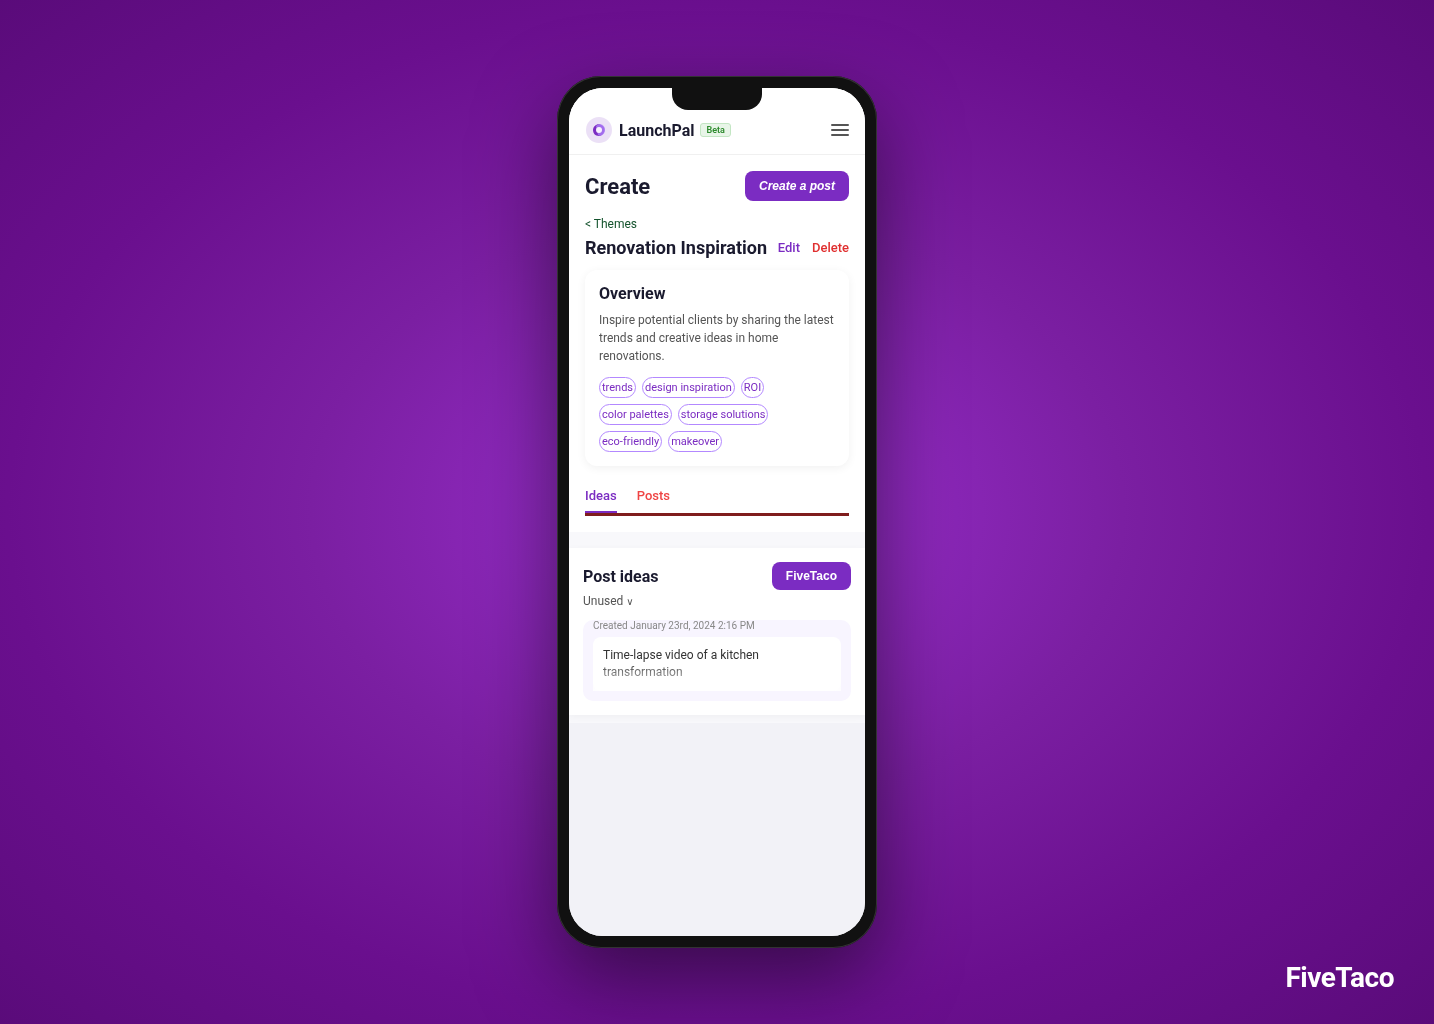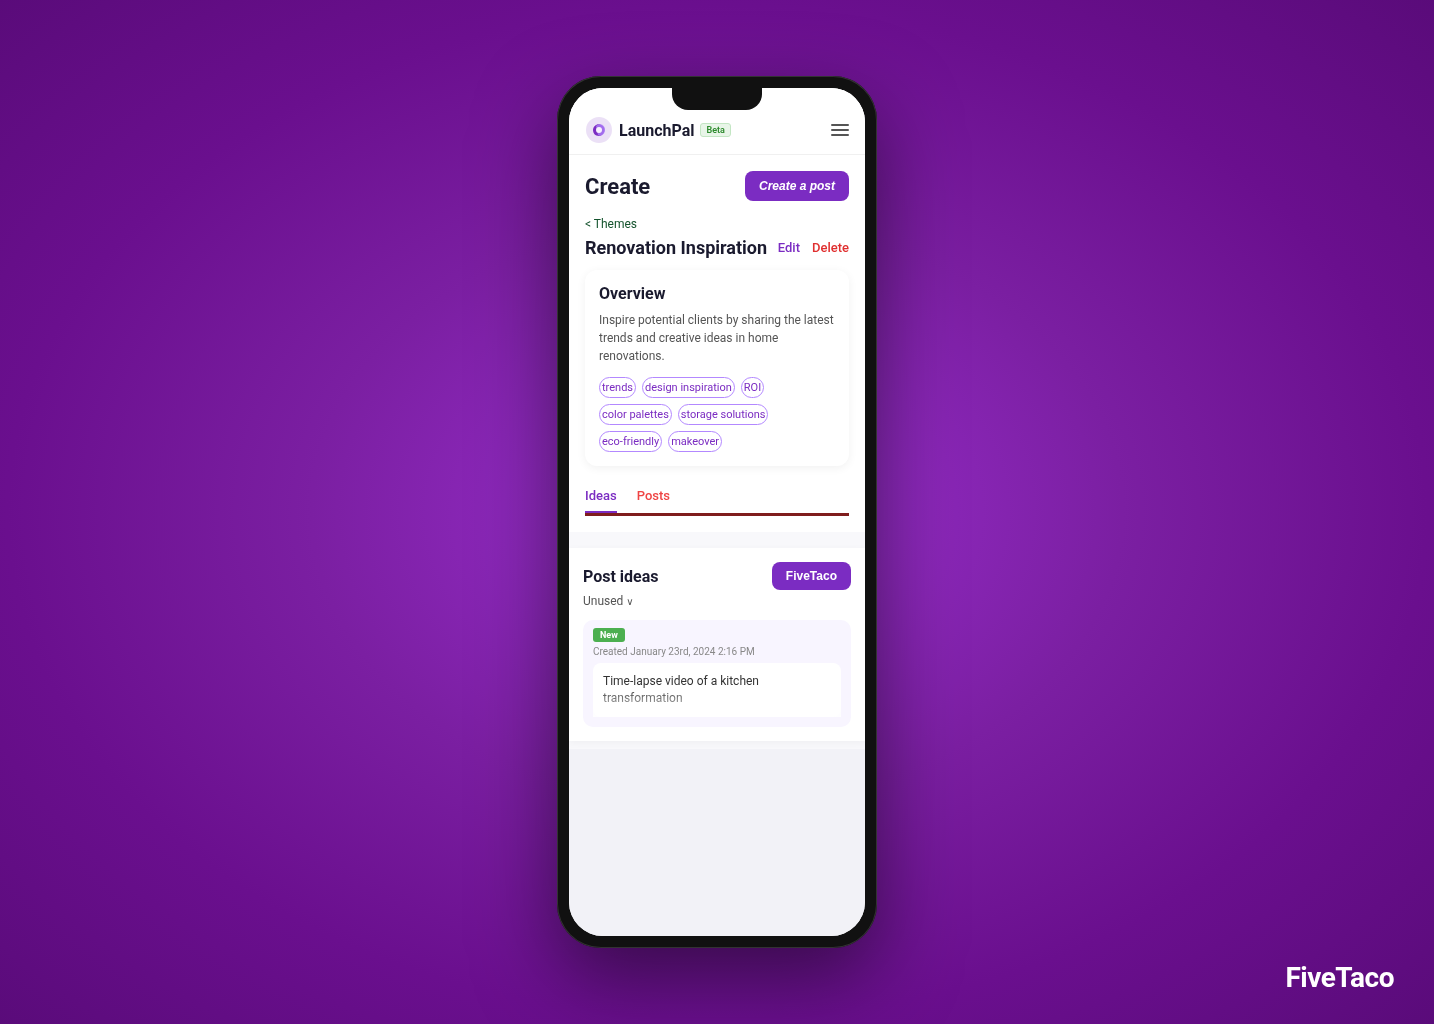--- a/index.html
+++ b/index.html
@@ -429,23 +429,20 @@
           <div class="post-ideas-header">
             <span class="post-ideas-title">Post ideas</span>
             <button class="generate-btn">FiveTaco</button>
           </div>
           <div class="unused-filter">
             <span>Unused</span>
             <span class="chevron">∨</span>
           </div>
 
           <div class="idea-card-wrapper">
-            <div style="padding: 0 10px 0 10px;">
-              <span class="new-badge">New</span>
-            </div>
             <div class="idea-card-meta">Created January 23rd, 2024 2:16 PM</div>
             <div class="idea-card-body idea-card-fade">
               <div class="idea-card-text">Time-lapse video of a kitchen transformation</div>
             </div>
           </div>
         </div>
       </div>
 
     </div>
   </div>

